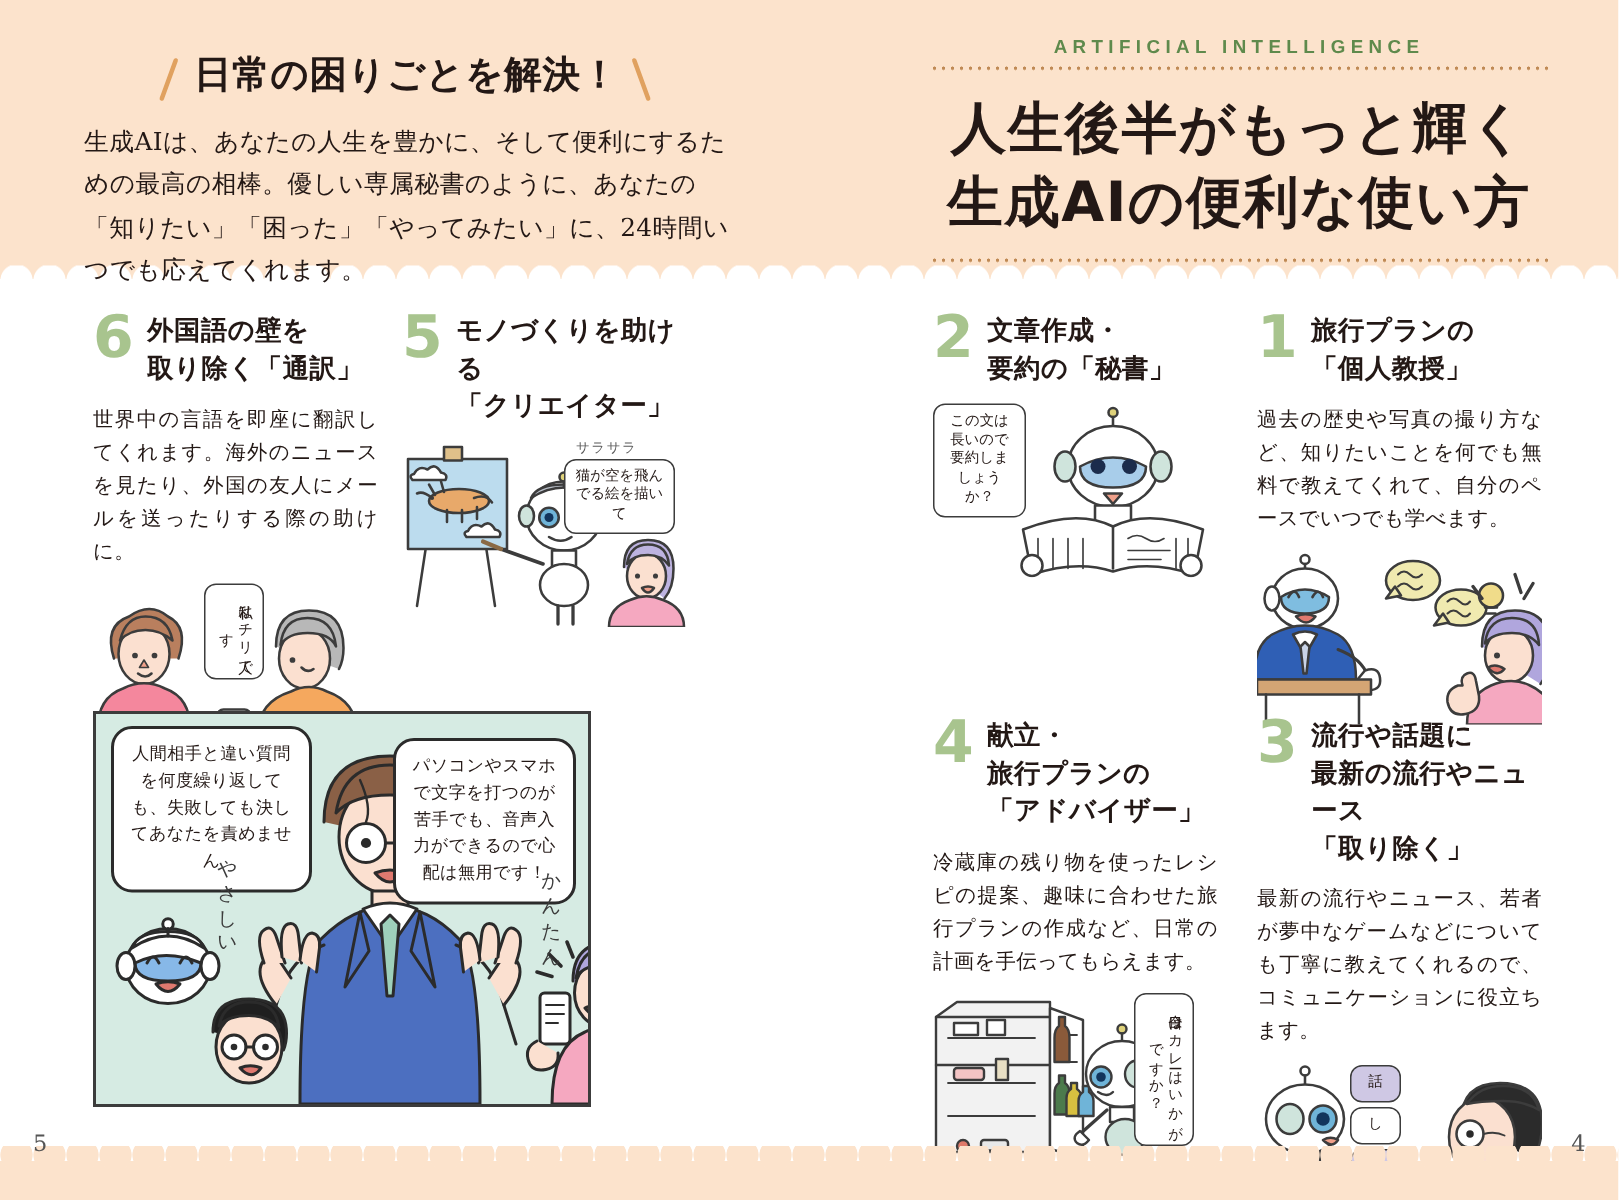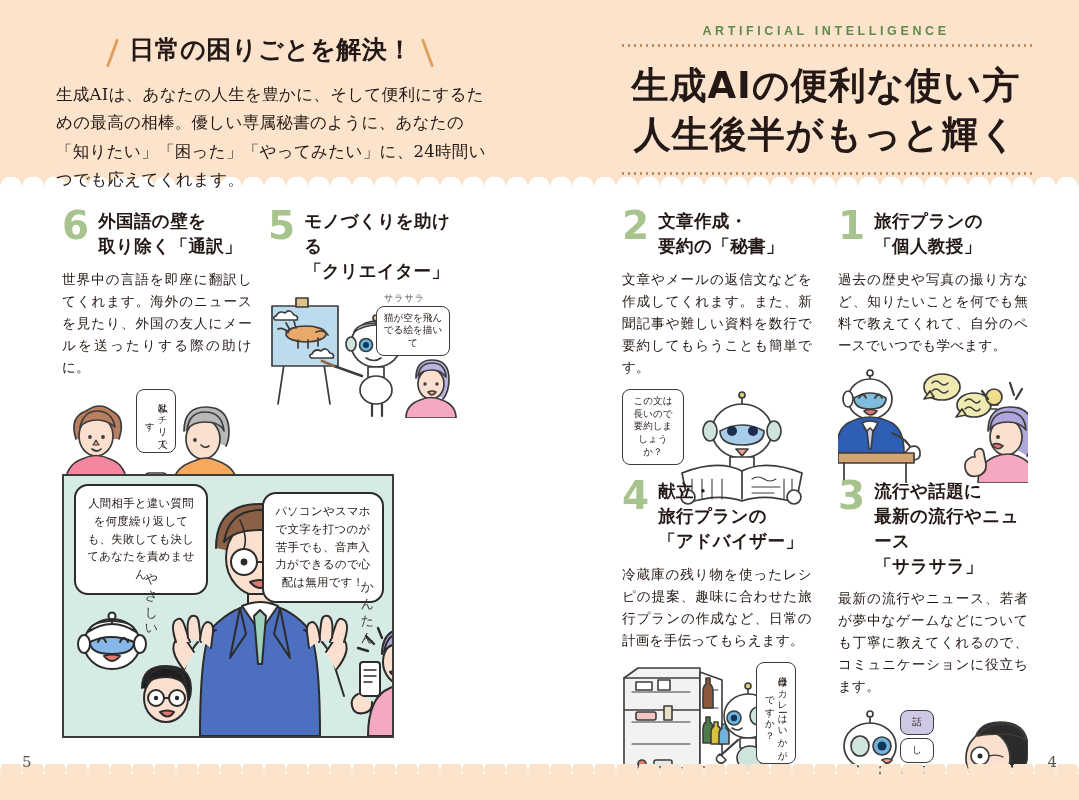--- a/index.html
+++ b/index.html
@@ -181,22 +181,22 @@
       <span class="lead-title">日常の困りごとを解決！</span>
       <span class="slash right"></span>
     </div>
     <div class="lead-body">生成AIは、あなたの人生を豊かに、そして便利にするための最高の相棒。優しい専属秘書のように、あなたの「知りたい」「困った」「やってみたい」に、24時間いつでも応えてくれます。</div>
   </div>
 
   <div class="right-head">
     <div class="kicker">ARTIFICIAL INTELLIGENCE</div>
     <div class="dotline"></div>
     <div class="big-title">
+      <div>人生後半がもっと輝く</div>
       <div>生成AIの便利な使い方</div>
-      <div>人生後半がもっと輝く</div>
     </div>
     <div class="dotline"></div>
   </div>
 
   <div class="col" style="left:62px; top:208px; width:190px;">
     <div class="item-head">
       <div class="item-num">6</div>
       <div class="item-title">
         <div>外国語の壁を</div>
         <div>取り除く「通訳」</div>
@@ -372,21 +372,20 @@
   </div>
 
   <div class="col" style="left:622px; top:208px; width:190px;">
     <div class="item-head">
       <div class="item-num">2</div>
       <div class="item-title">
         <div>文章作成・</div>
         <div>要約の「秘書」</div>
       </div>
     </div>
-    <div class="item-body">文章やメールの返信文などを作成してくれます。また、新聞記事や難しい資料を数行で要約してもらうことも簡単です。</div>
 
     <div class="illus" style="height:118px;">
       <svg class="art" width="190" height="118" viewBox="0 0 190 118">
         <g fill="none" stroke="#3c3c3c" stroke-width="1.7" stroke-linecap="round" stroke-linejoin="round">
           <circle cx="120" cy="8" r="3" fill="#dfd27a"></circle>
           <path d="M120 11 v7"></path>
           <ellipse cx="120" cy="44" rx="30" ry="27" fill="#ffffff"></ellipse>
           <ellipse cx="88" cy="44" rx="7" ry="10" fill="#cfe4dc"></ellipse>
           <ellipse cx="152" cy="44" rx="7" ry="10" fill="#cfe4dc"></ellipse>
           <path d="M98 44 q22 -12 44 0 q0 14 -22 14 q-22 0 -22 -14z" fill="#a8cdea"></path>
@@ -518,21 +517,21 @@
       <div class="bubble vert" style="left:134px; top:2px; height:102px;">今日はカレーはいかがですか？</div>
     </div>
   </div>
 
   <div class="col" style="left:838px; top:478px; width:190px;">
     <div class="item-head">
       <div class="item-num">3</div>
       <div class="item-title">
         <div>流行や話題に</div>
         <div>最新の流行やニュース</div>
-        <div>「サラサラ」</div>
+        <div>「取り除く」</div>
       </div>
     </div>
     <div class="item-body">最新の流行やニュース、若者が夢中なゲームなどについても丁寧に教えてくれるので、コミュニケーションに役立ちます。</div>
 
     <div class="illus" style="height:118px;">
       <svg class="art" width="190" height="118" viewBox="0 0 190 118">
         <g fill="none" stroke="#3c3c3c" stroke-width="1.7" stroke-linecap="round" stroke-linejoin="round">
 
           <circle cx="32" cy="8" r="3" fill="#ffffff"></circle>
           <path d="M32 11 v6"></path>

